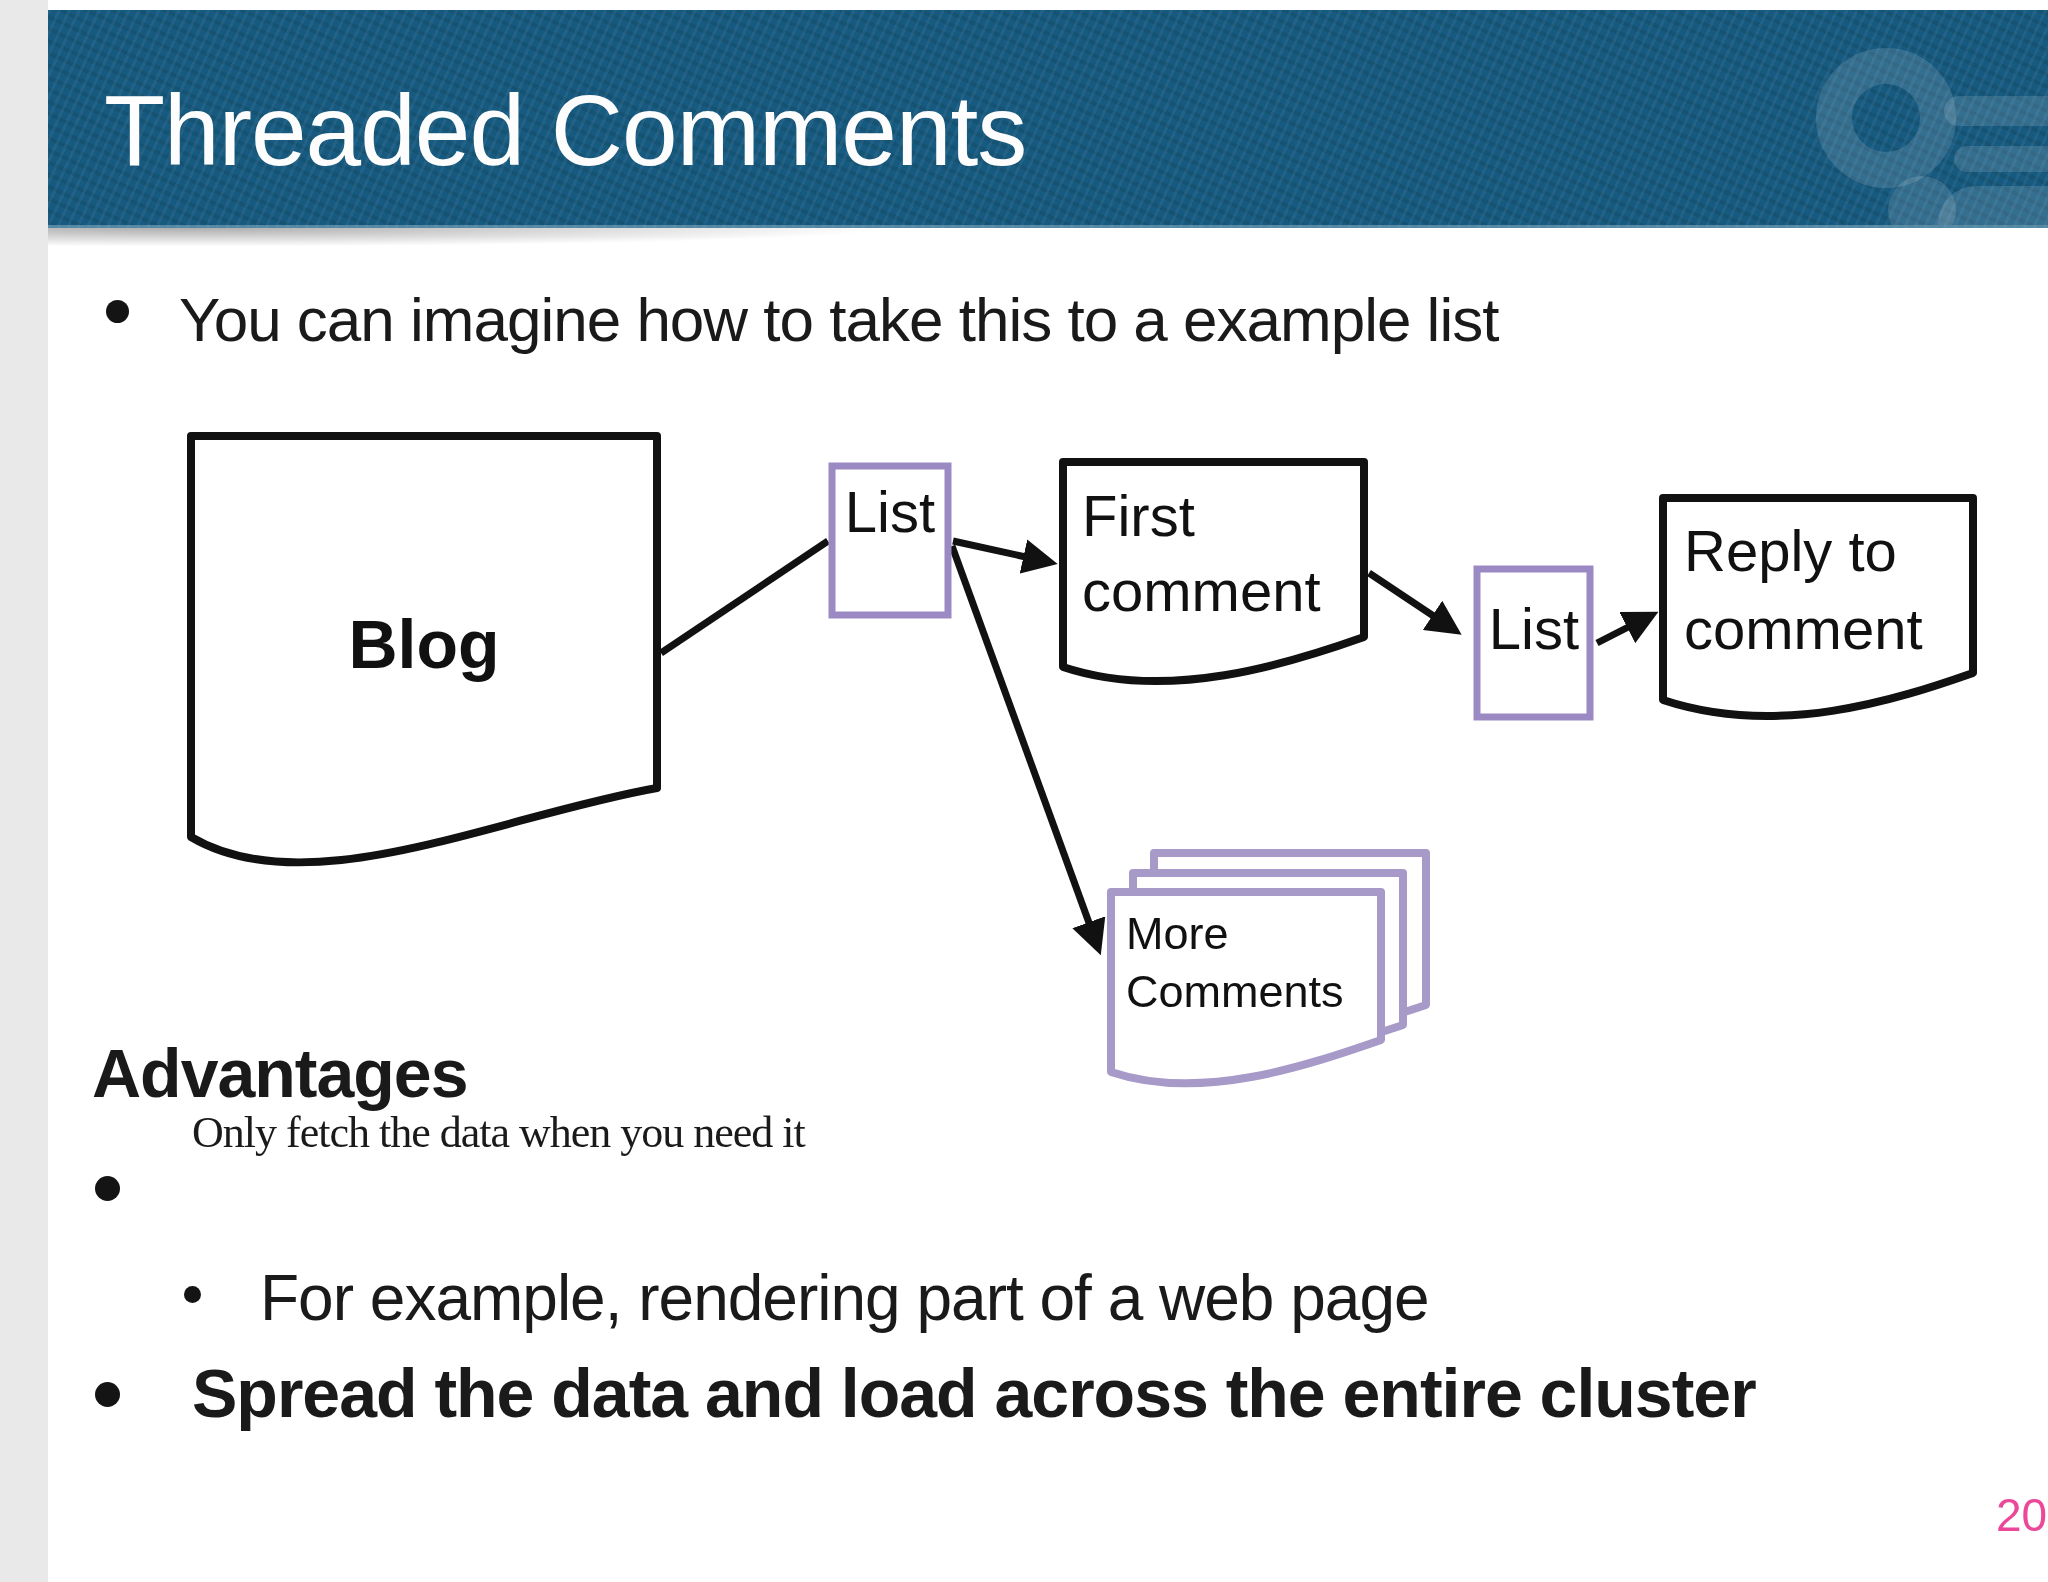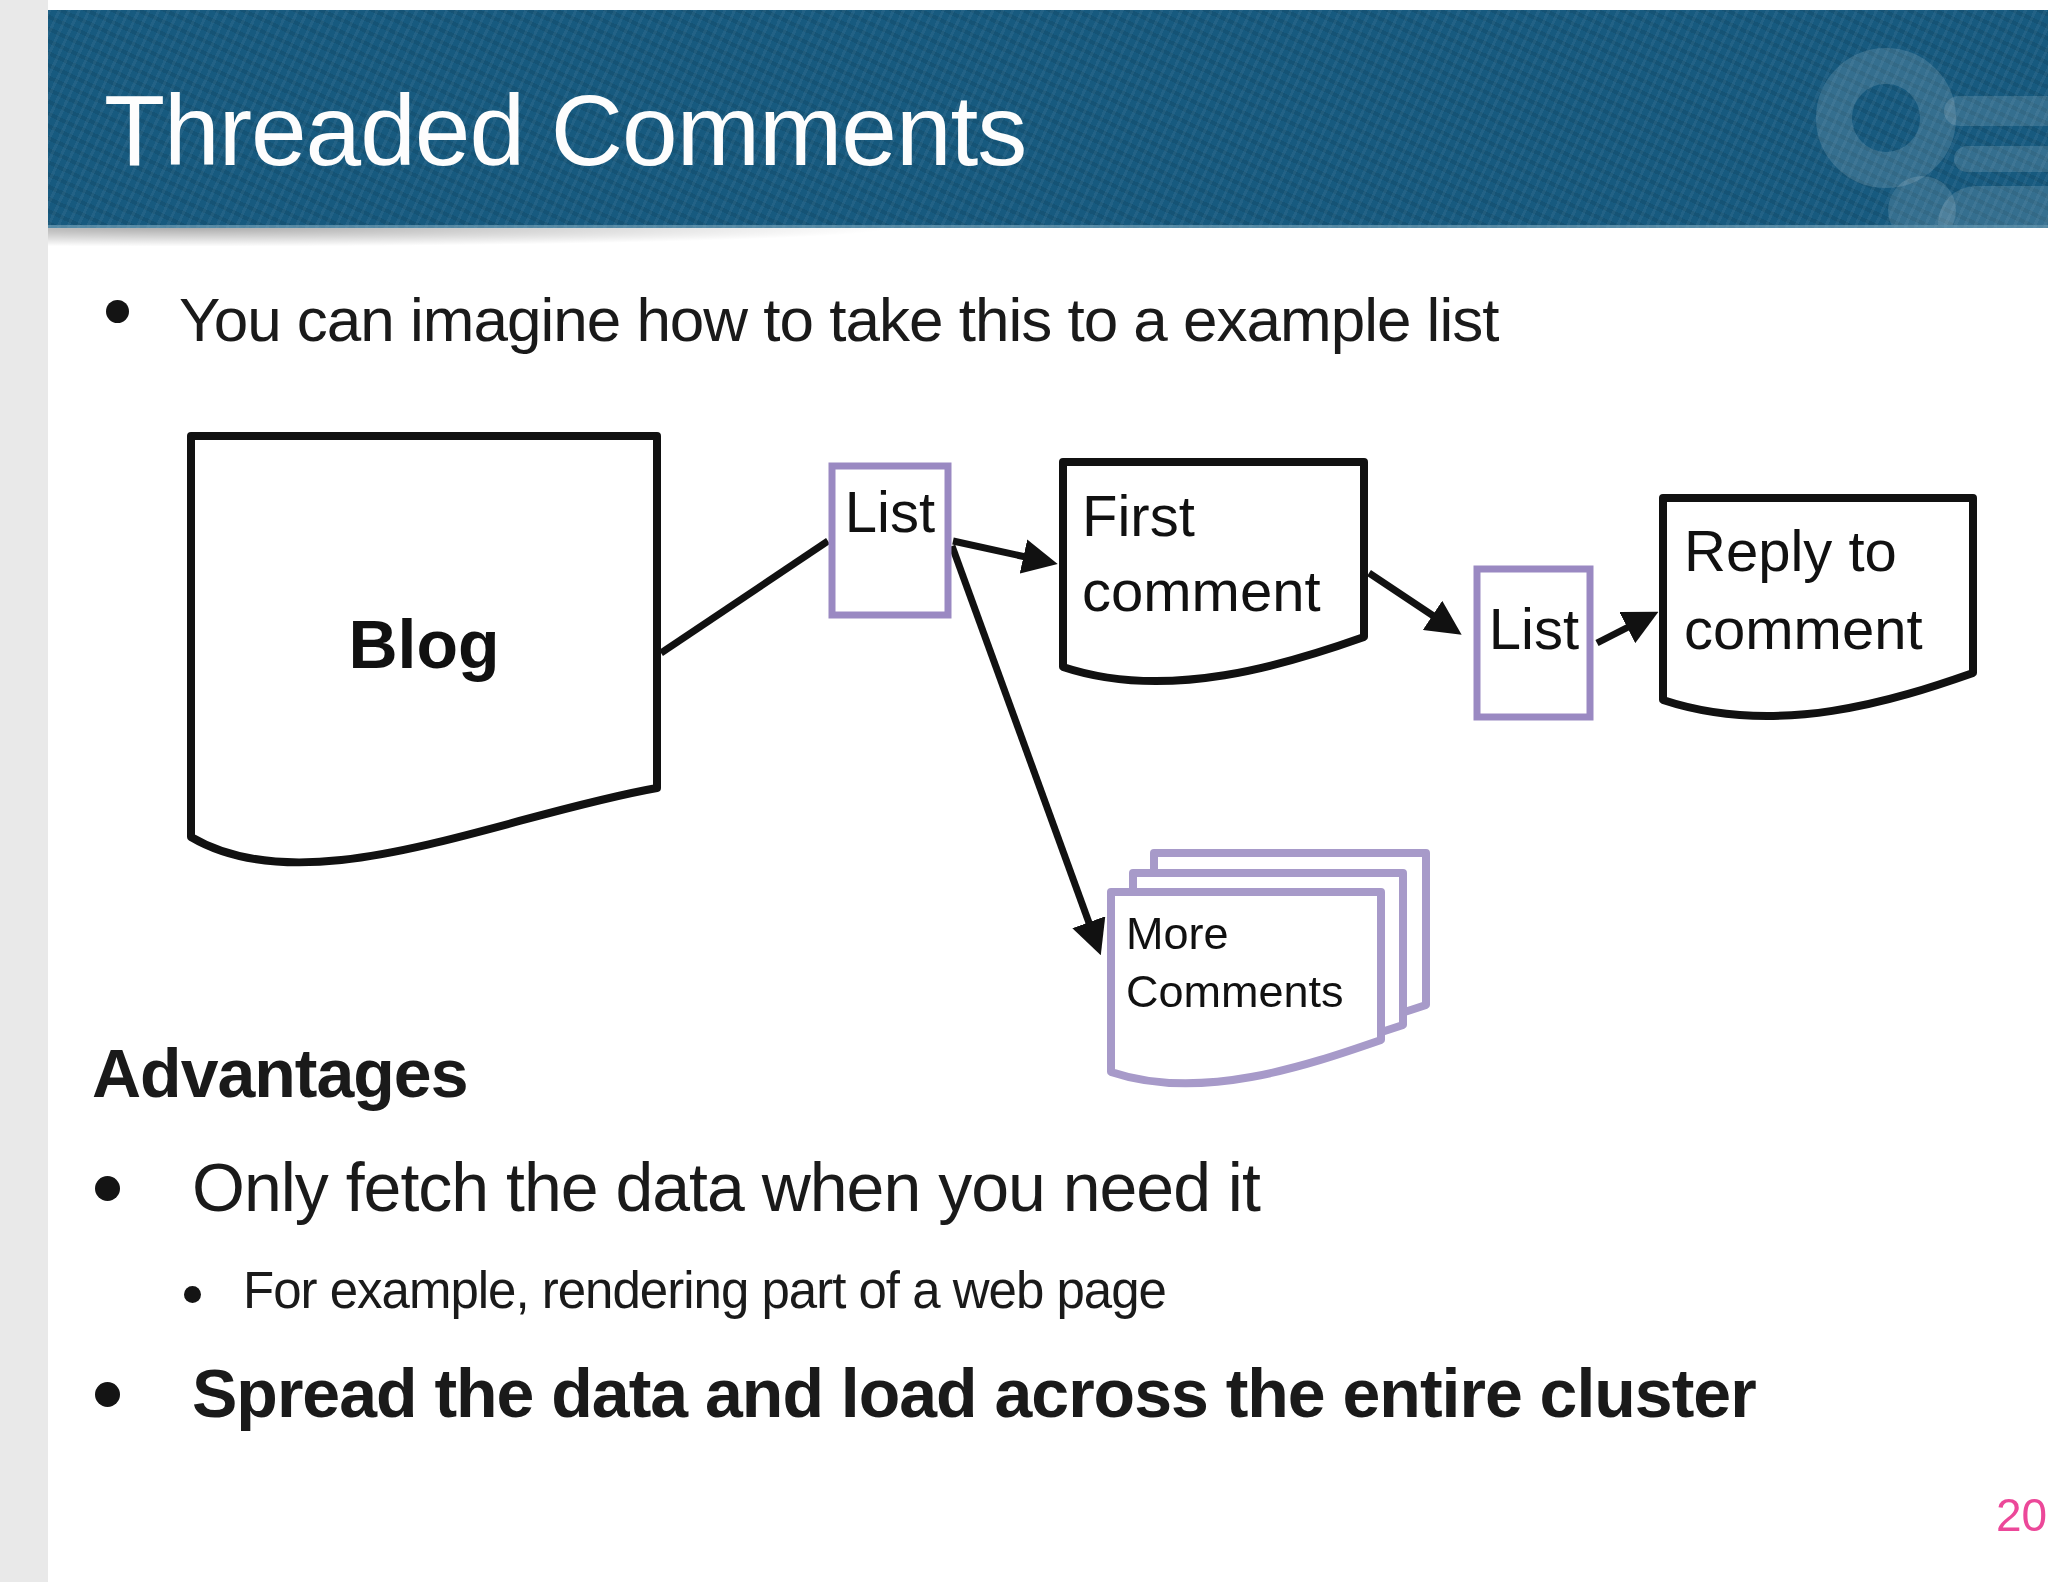--- a/index.html
+++ b/index.html
@@ -34,22 +34,22 @@
   .watermark{position:absolute;right:0;top:0;width:360px;height:215px;}
   .wm{fill:rgba(255,255,255,0.13);}
   .wm-stroke{fill:none;stroke:rgba(255,255,255,0.13);stroke-width:36px;}
   
   .dot{position:absolute;border-radius:50%;background:#141414;}
   .dot.l1{width:23px;height:23px;}
   .dot.l2{width:17px;height:17px;}
   .txt{position:absolute;line-height:1.15;white-space:nowrap;letter-spacing:-1px;}
   .b1{left:131px;top:284px;font-size:62px;}
   .adv{left:44px;top:1034px;font-size:68px;font-weight:700;letter-spacing:-1px;text-align:right;}
-  .b2{left:144px;top:1148px;font-size:68px;}
-  .sub{left:195px;top:1262px;font-size:51px;}
+  .b2{left:144px;top:1108px;font-size:44px;font-family:Liberation Serif, serif;}
+  .sub{left:212px;top:1262px;font-size:64px;}
   .b3{left:144px;top:1354px;font-size:68px;font-weight:bold;}
   .page-number{
     position:absolute;left:1948px;top:1488px;
     font-size:46px;color:#ec4899;letter-spacing:0;
   }
   
   .diagram{position:absolute;left:0;top:0;width:2048px;height:1582px;}
   .diagram text{font-family:"Liberation Sans", sans-serif;fill:#111111;}
   .doc{fill:#ffffff;stroke-width:8;stroke-linejoin:round;}
   .listbox{fill:#ffffff;stroke-width:7;}

